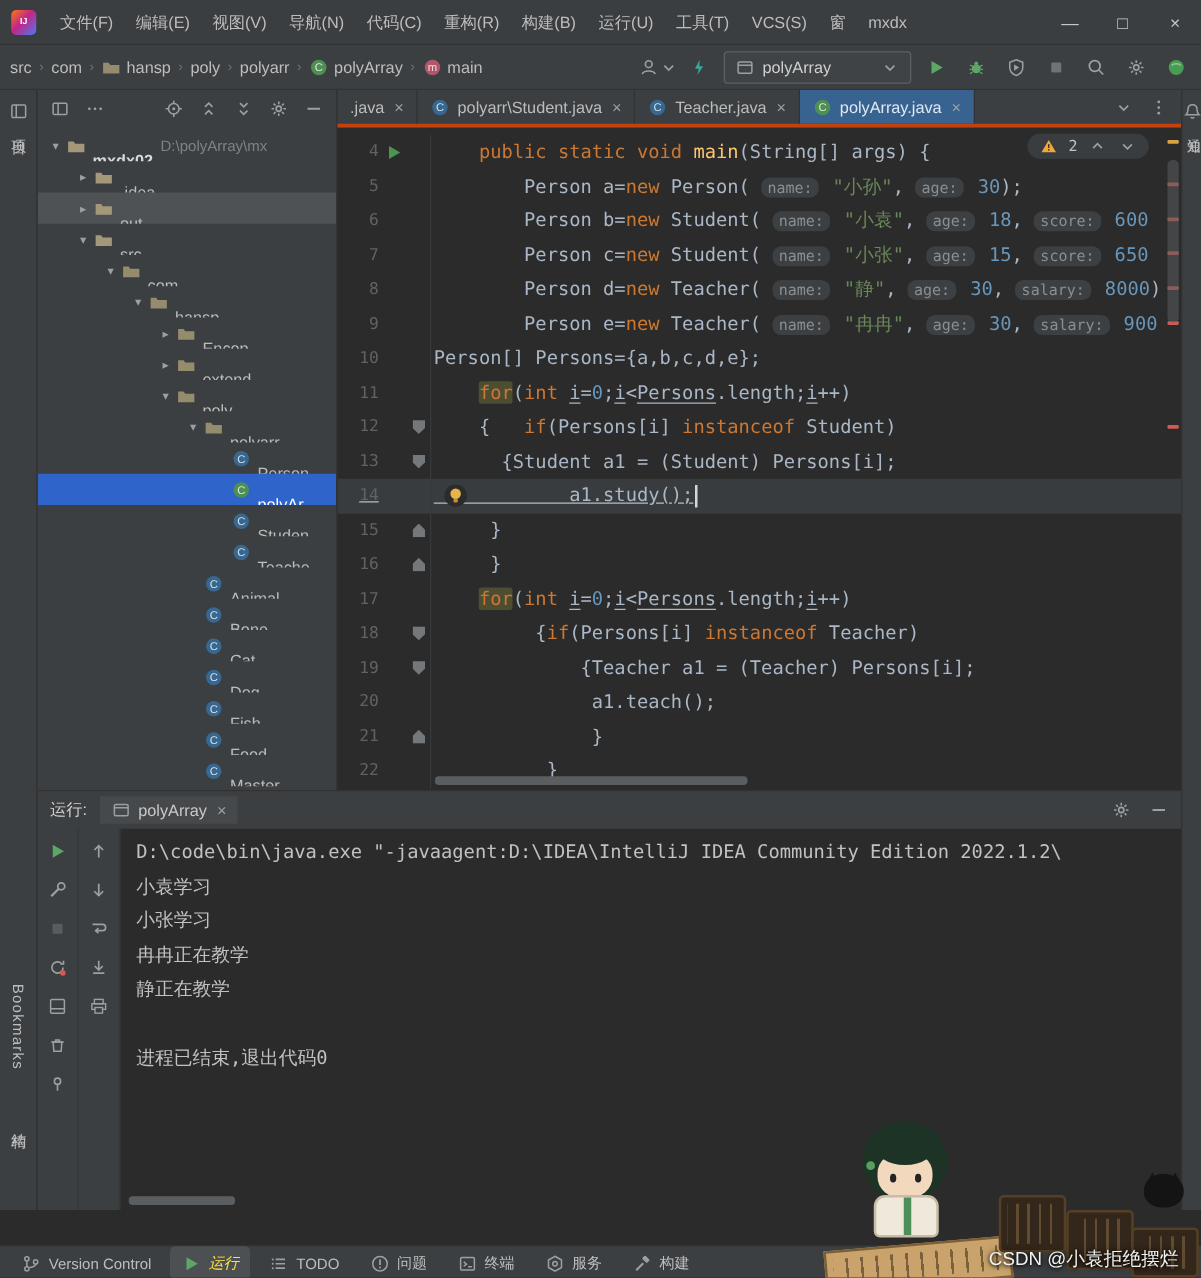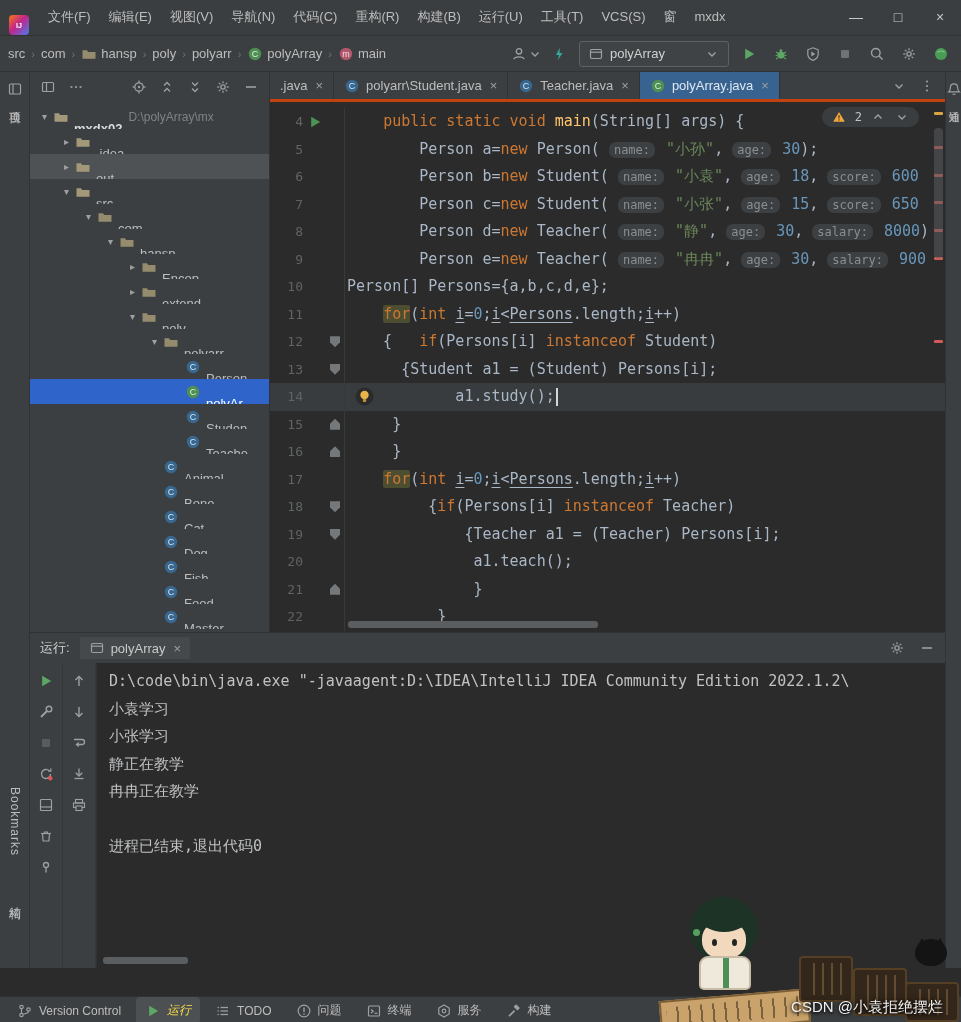--- a/index.html
+++ b/index.html
@@ -4,21 +4,21 @@
 <style>
   * { box-sizing: border-box; margin: 0; padding: 0; }
   html,body { width: 961px; height: 1022px; overflow: hidden; }
   body { background:#2b2b2b; font-family:"Liberation Sans",sans-serif; color:#bbbbbb; font-size:13px; }
   .app { position:relative; width:961px; height:1022px; display:flex; flex-direction:column; }
 
   .ic { display:inline-flex; width:16px; height:16px; align-items:center; justify-content:center; flex:none; }
   .ic svg { display:block; }
 
   
-  .titlebar { height:36px; background:#3b3e40; border-bottom:1px solid #323232; display:flex; align-items:flex-end; flex:none; }
+  .titlebar { height:36px; background:#3b3e40; border-bottom:1px solid #323232; display:flex; align-items:center; flex:none; }
   .logo { width:20px; height:20px; margin:0 10px 0 9px; border-radius:4px;
           background:linear-gradient(135deg,#f97a12 0%,#c32588 45%,#4a7bf0 100%);
           display:flex; align-items:center; justify-content:center; font-size:7px; font-weight:bold; color:#fff; }
   .menubar { display:flex; align-items:center; }
   .menu-item { padding:0 9px; color:#bdbdbd; height:36px; line-height:36px; }
   .win-controls { margin-left:auto; display:flex; height:36px; }
   .win-btn { width:42px; text-align:center; line-height:36px; color:#c7c7c7; font-size:14px; }
 
   
   .navbar { height:36px; background:#3c3f41; border-bottom:1px solid #323232; display:flex; align-items:center; padding:0 8px; flex:none; }
@@ -59,21 +59,21 @@
   .editor-col { flex:1; display:flex; flex-direction:column; min-width:0; background:#2b2b2b; }
   .tabs-bar { height:30px; flex:none; background:#3c3f41; border-bottom:3px solid #c2410c; display:flex; align-items:stretch; }
   .tab { display:flex; align-items:center; gap:6px; padding:0 10px; border-right:1px solid #323232; color:#bdbdbd; }
   .tab.active { background:#38628f; color:#dfe9f2; }
   .tab-close { color:#9da0a3; font-size:13px; margin-left:2px; }
   .tabs-right { margin-left:auto; display:flex; align-items:center; gap:12px; padding:0 10px; }
 
   .editor { position:relative; flex:1; overflow:hidden; font-family:"DejaVu Sans Mono",monospace; font-size:15px; }
   .code { position:absolute; inset:0; padding-top:6px; }
   .code-line { display:flex; height:27.5px; line-height:27.5px; }
-  .code-line.hl { background:#383c3f; }
+  .code-line.hl { background:#383c3f;text-decoration:underline; }
   .gutter { width:75px; flex:none; display:flex; color:#606366; font-size:13px; border-right:1px solid #37393b; }
   .g-num { width:33px; text-align:right; flex:none; }
   .g-icon { width:24px; flex:none; display:flex; align-items:center; justify-content:center; }
   .g-marker { width:16px; flex:none; display:flex; align-items:center; justify-content:center; }
   .mk { width:10px; height:11px; background:#75787a; }
   .mk-down { clip-path:polygon(0 0,100% 0,100% 55%,50% 100%,0 55%); }
   .mk-up   { clip-path:polygon(50% 0,100% 45%,100% 100%,0 100%,0 45%); }
   .code-text { white-space:pre; padding-left:2px; color:#a9b7c6; position:relative; }
   .seg-k { color:#cc7832; }
   .seg-kh { color:#cc7832; background:#4d4d32; border-radius:2px; }
@@ -1003,22 +1003,22 @@
                   <rect x="2.5" y="6" width="11" height="4.5" stroke="#9da0a3" stroke-width="1.1"></rect>
                   <rect x="5" y="9" width="6" height="4.5" fill="#3c3f41" stroke="#9da0a3" stroke-width="1.1"></rect>
                 </svg>
               </span>
             </div>
           <div class="console">
             <div id="console-lines">
                 <div class="console-line">D:\code\bin\java.exe "-javaagent:D:\IDEA\IntelliJ IDEA Community Edition 2022.1.2\</div>
                 <div class="console-line">小袁学习</div>
                 <div class="console-line">小张学习</div>
+                <div class="console-line">冉冉正在教学</div>
                 <div class="console-line">静正在教学</div>
-                <div class="console-line">冉冉正在教学</div>
                 <div class="console-line"></div>
                 <div class="console-line">进程已结束,退出代码0</div>
               </div>
             <div class="c-scroll"></div>
           </div>
         </div>
       </section>
     </div>
 
     <aside class="strip strip-right">

